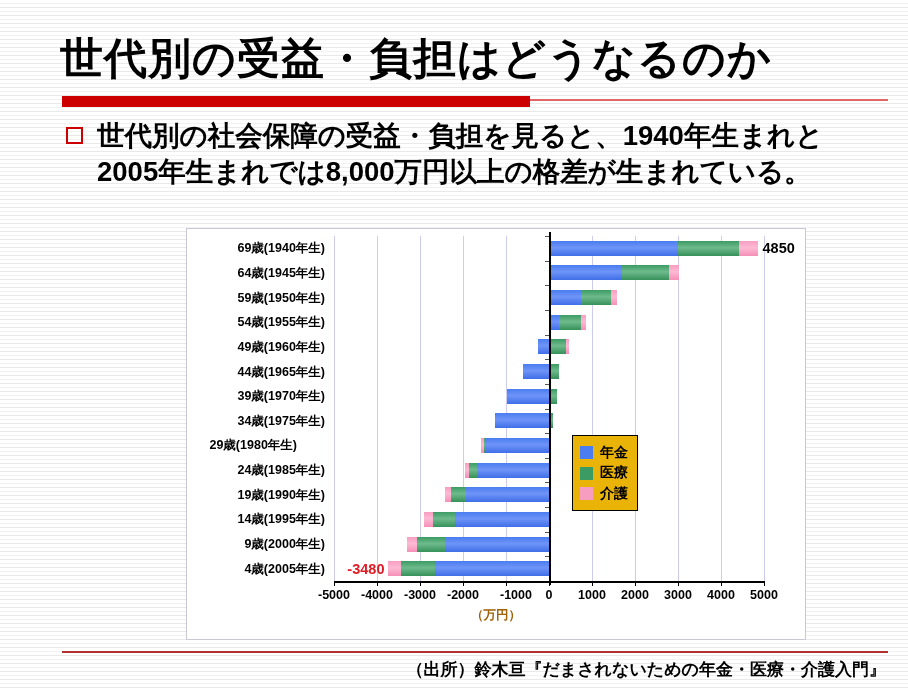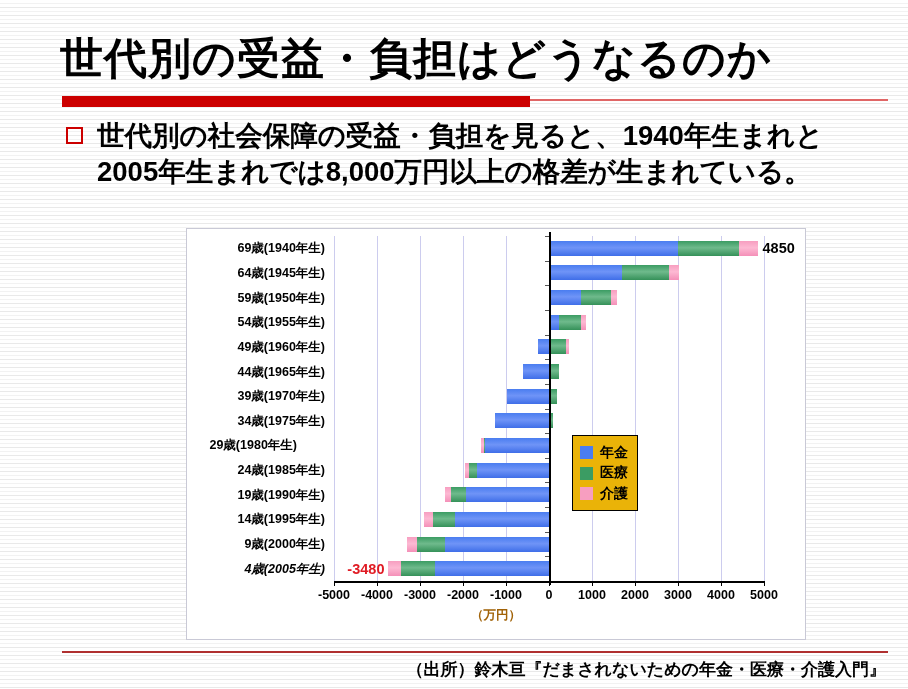--- a/index.html
+++ b/index.html
@@ -185,21 +185,21 @@
   </div>
 <div class="xtick" style="left: 147px;"></div>
     <div class="xtlabel" style="left: 147px;">-5000</div>
     <div class="xtick" style="left: 190px;"></div>
     <div class="xtlabel" style="left: 190px;">-4000</div>
     <div class="xtick" style="left: 233px;"></div>
     <div class="xtlabel" style="left: 233px;">-3000</div>
     <div class="xtick" style="left: 276px;"></div>
     <div class="xtlabel" style="left: 276px;">-2000</div>
     <div class="xtick" style="left: 319px;"></div>
-    <div class="xtlabel" style="left: 319px;">-1000</div>
+    <div class="xtlabel" style="left: 329px;">-1000</div>
     <div class="xtick" style="left: 362px;"></div>
     <div class="xtlabel" style="left: 362px;">0</div>
     <div class="xtick" style="left: 405px;"></div>
     <div class="xtlabel" style="left: 405px;">1000</div>
     <div class="xtick" style="left: 448px;"></div>
     <div class="xtlabel" style="left: 448px;">2000</div>
     <div class="xtick" style="left: 491px;"></div>
     <div class="xtlabel" style="left: 491px;">3000</div>
     <div class="xtick" style="left: 534px;"></div>
     <div class="xtlabel" style="left: 534px;">4000</div>
@@ -224,20 +224,20 @@
     <div class="cat-label" style="top: 216.464px; right: 508px;">29歳(1980年生)</div>
     <div class="ytick" style="left: 358px; top: 204.143px;"></div>
     <div class="cat-label" style="top: 241.107px; right: 480px;">24歳(1985年生)</div>
     <div class="ytick" style="left: 358px; top: 228.786px;"></div>
     <div class="cat-label" style="top: 265.75px; right: 480px;">19歳(1990年生)</div>
     <div class="ytick" style="left: 358px; top: 253.429px;"></div>
     <div class="cat-label" style="top: 290.393px; right: 480px;">14歳(1995年生)</div>
     <div class="ytick" style="left: 358px; top: 278.071px;"></div>
     <div class="cat-label" style="top: 315.036px; right: 480px;">9歳(2000年生)</div>
     <div class="ytick" style="left: 358px; top: 302.714px;"></div>
-    <div class="cat-label" style="top: 339.679px; right: 480px; font-style: italic;">4歳(2005年生)</div>
+    <div class="cat-label" style="top: 339.679px; right: 480px;">4歳(2005年生)</div>
     <div class="ytick" style="left: 358px; top: 327.357px;"></div>
     <div class="val-label" style="top: 19.3214px; color: #000000; left: 575.55px;">4850</div>
     <div class="val-label" style="top: 339.679px; color: rgb(224, 27, 36); left: 160.36px;">-3480</div>
   </div>
 
 <div id="footer-rule"></div>
 <div id="source">（出所）鈴木亘『だまされないための年金・医療・介護入門』</div>
 
 </body></html>

